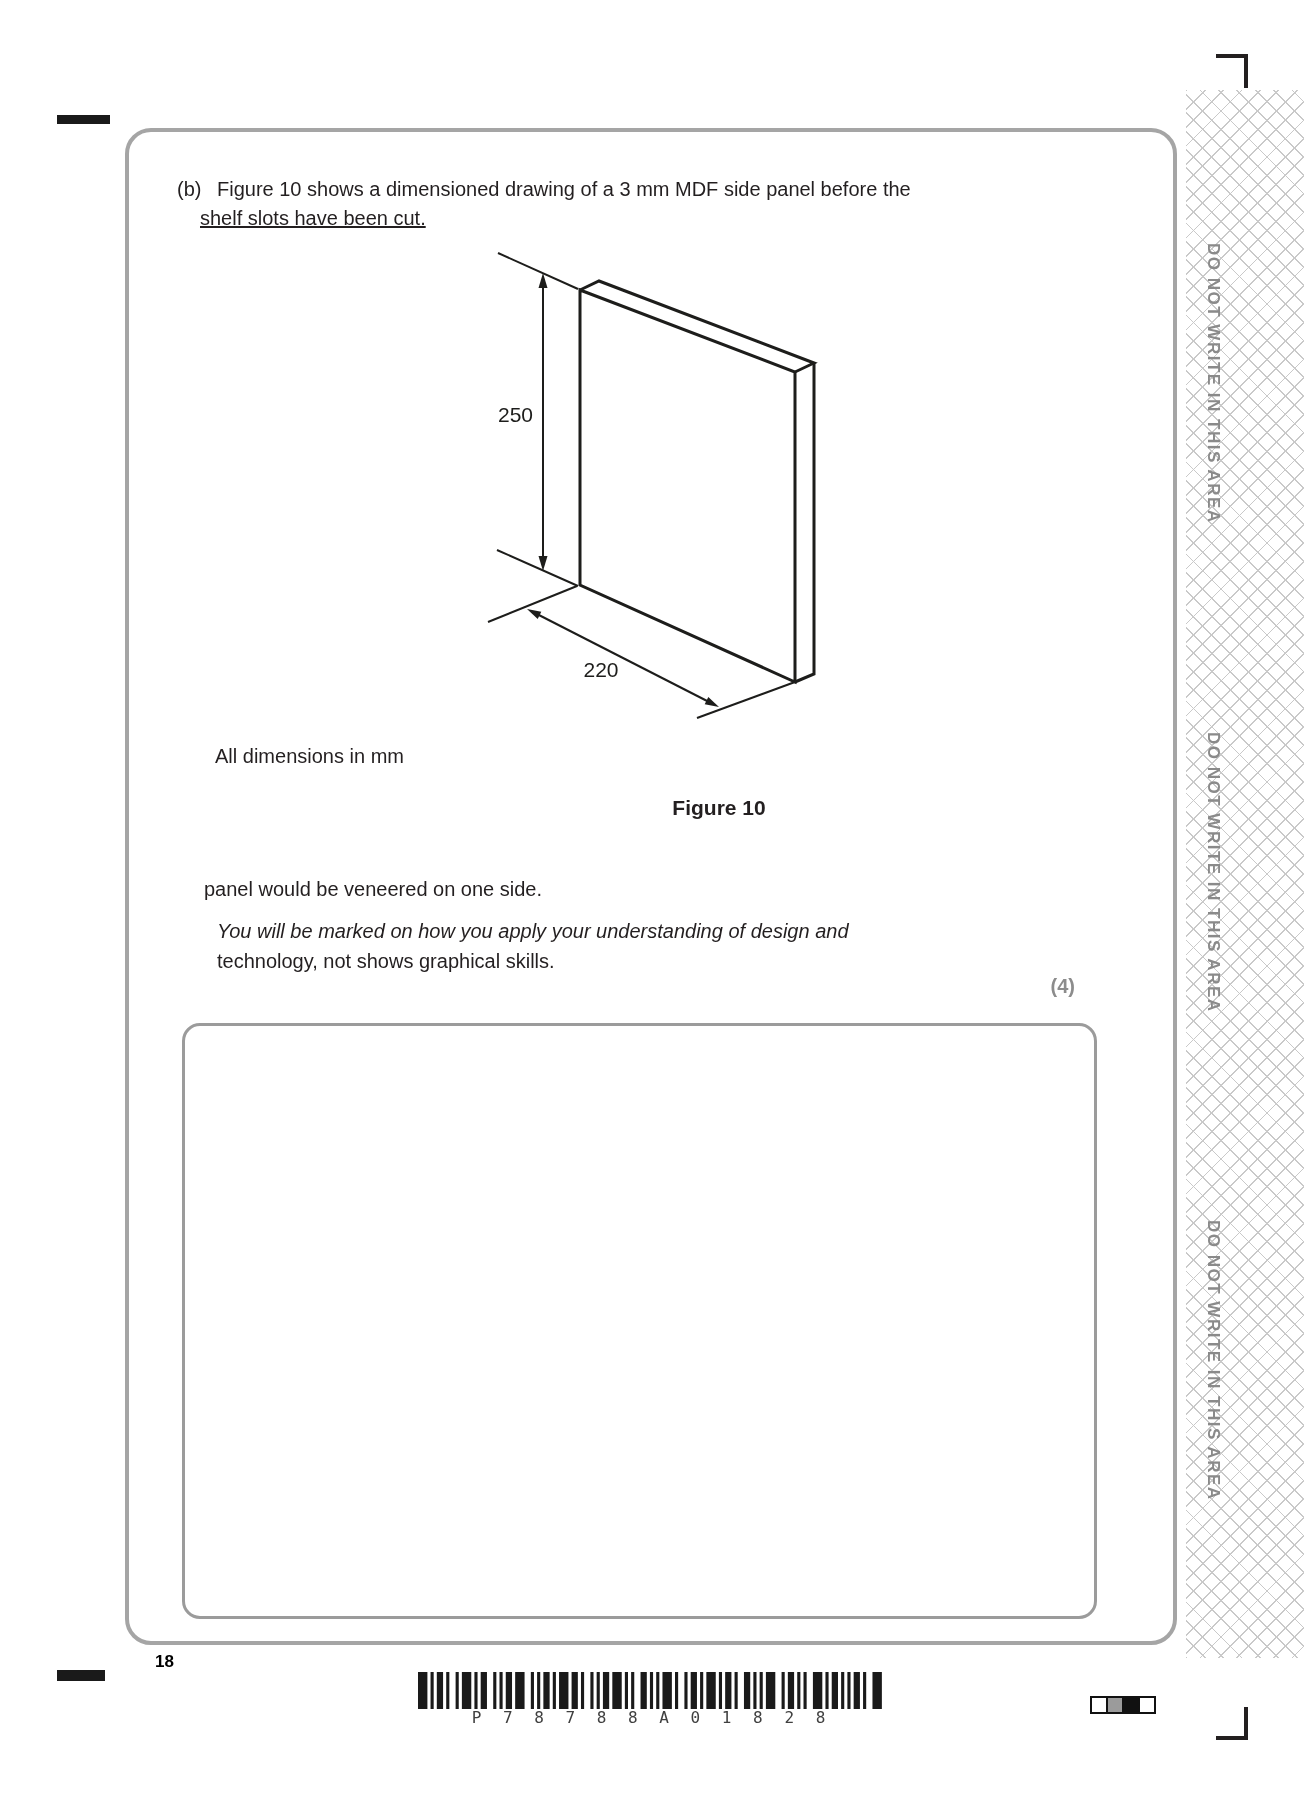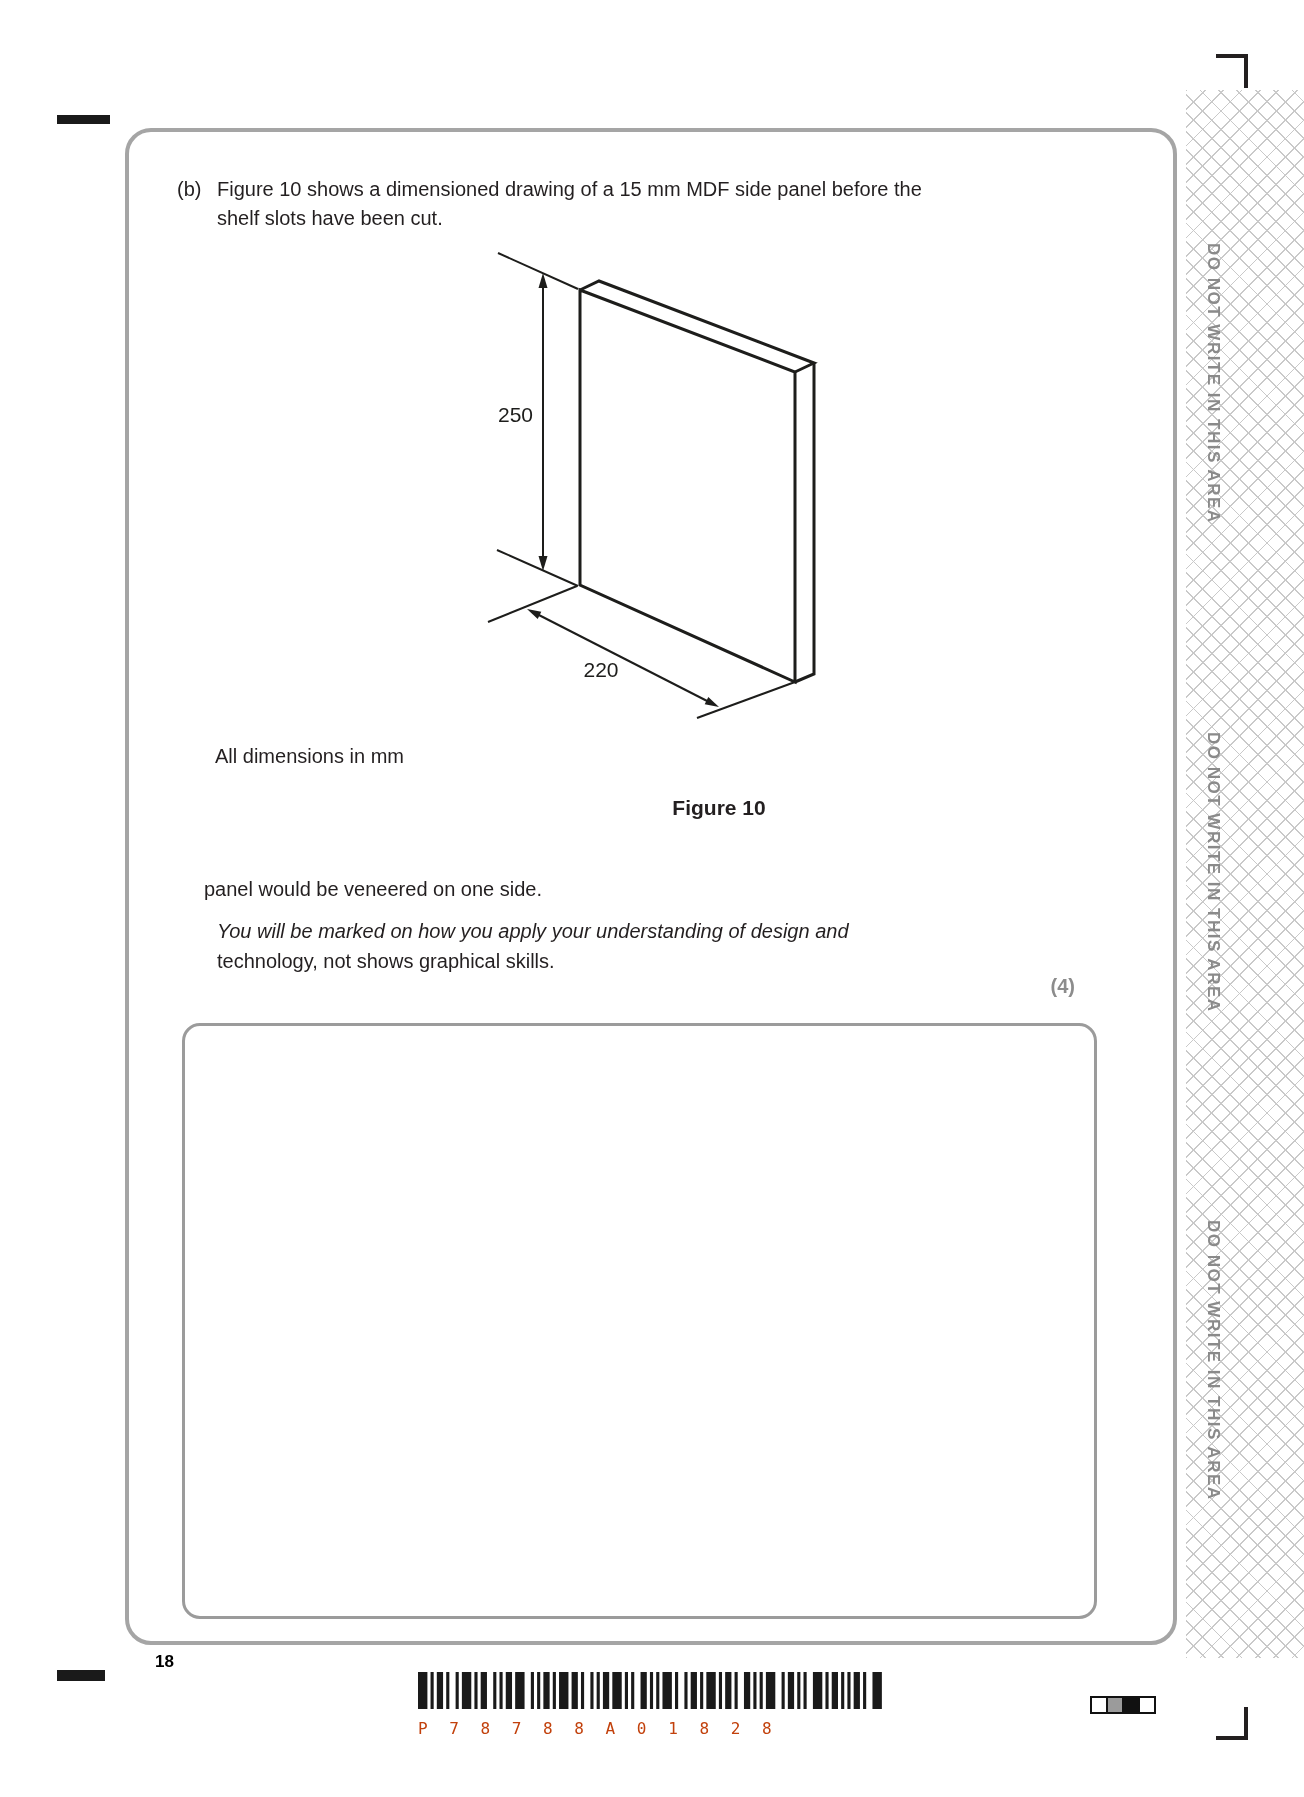--- a/index.html
+++ b/index.html
@@ -35,23 +35,23 @@
       background-image:
         repeating-linear-gradient(45deg,#c9c9c9 0 1.3px,transparent 1.3px 13px),
         repeating-linear-gradient(135deg,#c9c9c9 0 1.3px,transparent 1.3px 13px);}
   .side-label{position:absolute;left:1197px;width:26px;height:320px;
       writing-mode:vertical-rl;font-size:17px;font-weight:bold;letter-spacing:1.5px;
       color:#8a8a8a;white-space:nowrap;}
 
   
   .pageno{position:absolute;left:155px;top:1652px;font-size:17px;font-weight:bold;color:#000000;}
   #barcode-svg{position:absolute;left:418px;top:1672px;width:467px;height:37px;}
-  .barcode-digits{position:absolute;left:418px;top:1708px;width:467px;text-align:left;
+  .barcode-digits{position:absolute;left:418px;top:1708px;width:467px;text-align:center;
       font-family:"DejaVu Sans Mono", monospace;font-size:16px;letter-spacing:6px;
-      color:#c2410c;white-space:nowrap;margin-top:11px;}
+      color:#404040;white-space:nowrap;}
 
   
   .cal-row{position:absolute;left:1090px;top:1696px;display:flex;}
   .cal{width:18px;height:18px;border:2px solid #111;box-sizing:border-box;margin-left:-2px;}
   .cal:first-child{margin-left:0;}
   .cal-white{background:#ffffff;} .cal-gray{background:#9b9b9b;} .cal-black{background:#111111;}
 
   
   #figure-svg{position:absolute;left:430px;top:215px;width:420px;height:520px;}
   .edge{stroke:#1d1d1b;stroke-width:3;fill:none;}
@@ -70,22 +70,22 @@
   <div class="bracket-br"></div>
 
   <div class="hatch-band"></div>
   <div class="side-label" style="top:243px;">DO NOT WRITE IN THIS AREA</div>
   <div class="side-label" style="top:732px;">DO NOT WRITE IN THIS AREA</div>
   <div class="side-label" style="top:1220px;">DO NOT WRITE IN THIS AREA</div>
 
   <div class="outer-box"></div>
 
   <div class="tline" style="left:177px;top:177px;">(b)</div>
-  <div class="tline" style="left:217px;top:177px;">Figure 10 shows a dimensioned drawing of a 15 mm MDF side panel before the</div>
-  <div class="tline" style="left:217px;top:206px;">shelf slots have been cut.</div>
+  <div class="tline" style="left:217px;top:177px;">Figure 10 shows a dimensioned drawing of a 3 mm MDF side panel before the</div>
+  <div class="tline" style="left:200px;top:206px;text-decoration:underline;">shelf slots have been cut.</div>
 
   <svg id="figure-svg" viewBox="430 215 420 520">
     <g>
 
       <polygon class="edge" points="580,290 795,372 795,682 580,585"></polygon>
 
       <polyline class="edge" points="580,290 599,281 814,363 795,372"></polyline>
 
       <polyline class="edge" points="814,363 814,674 795,682"></polyline>
     </g>

